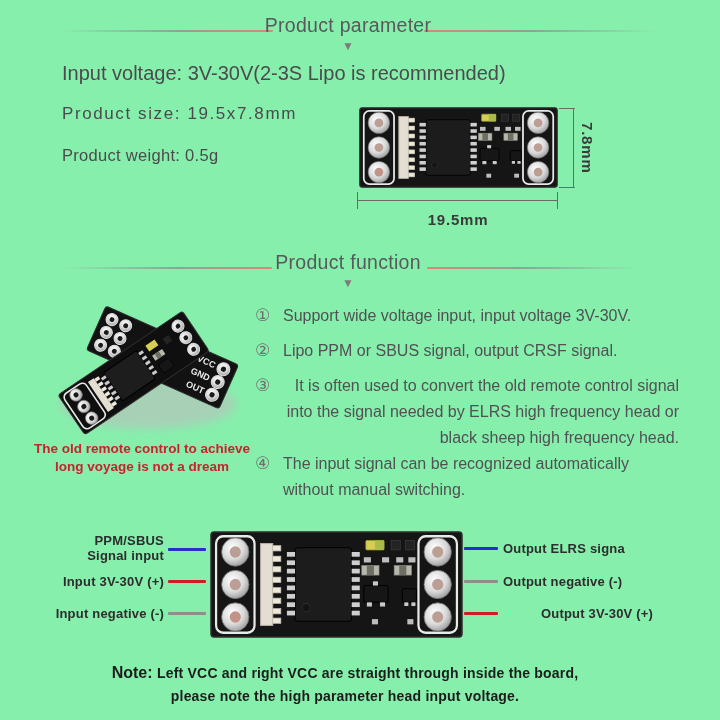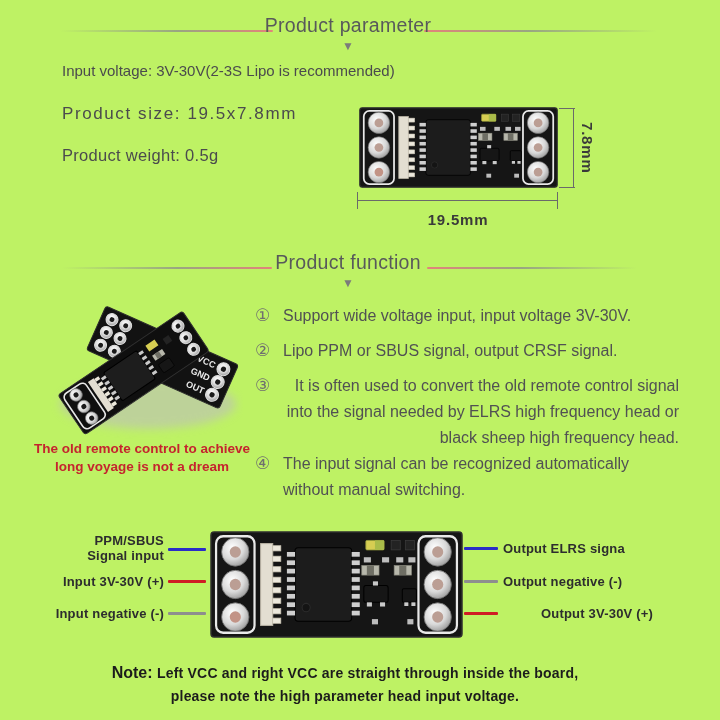--- a/index.html
+++ b/index.html
@@ -1,29 +1,29 @@
 <!DOCTYPE html>
 <html><head>
 <meta charset="utf-8">
 <style>
   html,body{margin:0;padding:0;background:#fff;}
   .canvas{
-    position:relative;width:720px;height:720px;background:#bef264;overflow:hidden;
+    position:relative;width:720px;height:720px;background:#86efac;overflow:hidden;
     font-family:"Liberation Sans","DejaVu Sans",sans-serif;color:#4a4a4c;
   }
   .abs{position:absolute;}
   
   .sec-title{left:0;width:696px;text-align:center;font-size:19.5px;color:#58595b;letter-spacing:.3px;}
   .hline{height:2px;border-radius:1px;}
   .hline-left{background:linear-gradient(to right,rgba(150,150,150,0),rgba(140,140,140,.75) 55%,#e2837a);}
   .hline-right{background:linear-gradient(to left,rgba(150,150,150,0),rgba(140,140,140,.75) 55%,#e2837a);}
   .sec-arrow{left:0;width:696px;text-align:center;font-size:12px;color:#7b7b7b;}
   
   .p-line{left:62px;color:#4b4b4d;}
-  .p1{font-size:15px;}
+  .p1{font-size:20px;}
   .p2{font-size:17px;letter-spacing:1.6px;}
   .p3{font-size:16.5px;letter-spacing:.3px;}
   
   .dim{background:#6a6a6a;}
   .dim-label{color:#3a3a3a;font-size:15px;font-weight:600;letter-spacing:.8px;}
   .dim-label-v{writing-mode:vertical-rl;text-orientation:mixed;display:flex;align-items:center;justify-content:center;}
   
   .fn-list{left:255px;top:303px;width:430px;}
   .fn-item{display:flex;margin-bottom:9px;}
   .fn-item.tight{margin-bottom:0;}

